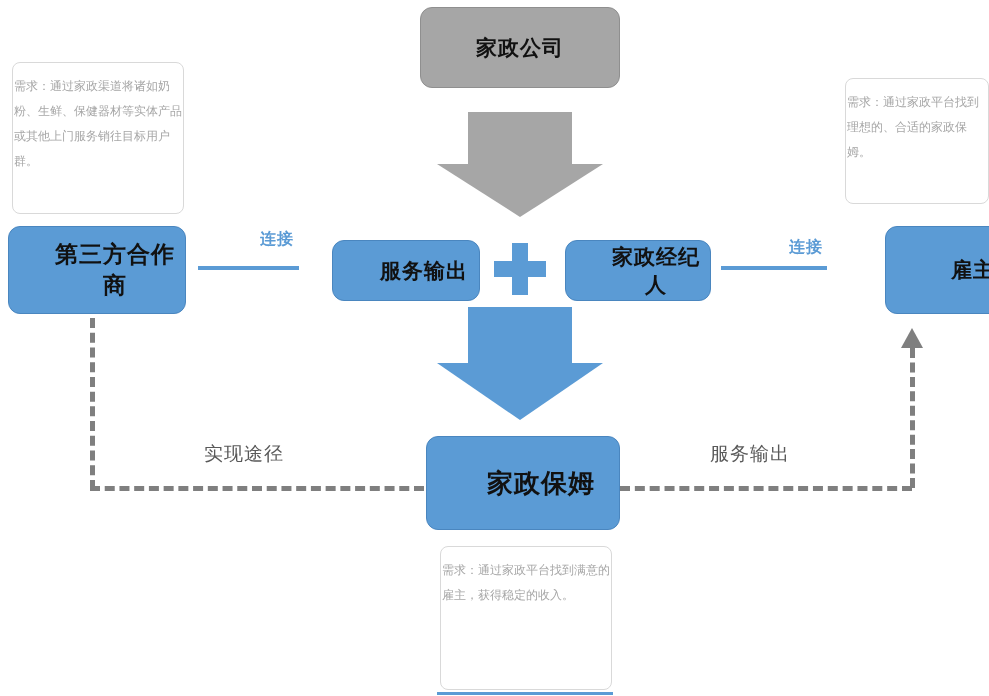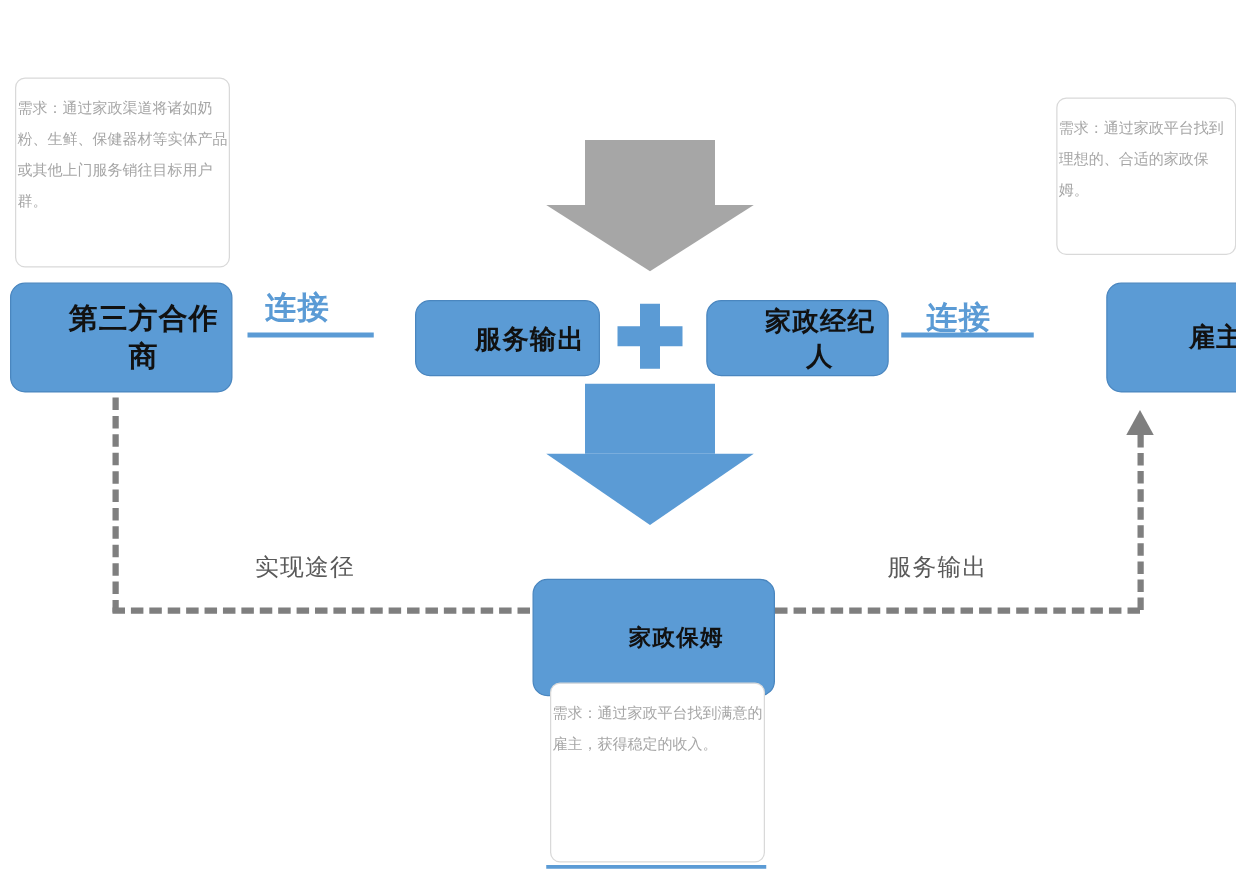--- a/index.html
+++ b/index.html
@@ -28,21 +28,21 @@
     letter-spacing: 1px;
   }
   .node-gray { background: var(--gray); border: 1px solid #8f8f8f; }
   .node-blue { background: var(--blue); border: 1px solid #4a86bf; padding-left: 36px; }
 
   .company     { left: 420px; top: 7px;   width: 200px; height: 81px; }
   .third-party { left: 8px;   top: 226px; width: 178px; height: 88px; font-size: 23px; }
   .platform    { left: 332px; top: 240px; width: 148px; height: 61px; }
   .agent       { left: 565px; top: 240px; width: 146px; height: 61px; }
   .employer    { left: 885px; top: 226px; width: 140px; height: 88px; }
-  .nanny       { left: 426px; top: 436px; width: 194px; height: 94px; font-size: 18px; margin-top: 27px; }
+  .nanny       { left: 426px; top: 436px; width: 194px; height: 94px; font-size: 26px; }
 
   
   .big-arrow { position: absolute; width: 166px; }
   .gray-arrow { left: 437px; top: 112px; height: 105px; }
   .blue-arrow { left: 437px; top: 307px; height: 113px; }
   .arrow-body { position: absolute; left: 31px; top: 0; width: 104px; }
   .gray-arrow .arrow-body { height: 52px; background: var(--gray); }
   .blue-arrow .arrow-body { height: 56px; background: var(--blue); }
   .arrow-head { position: absolute; left: 0; width: 0; height: 0;
     border-left: 83px solid transparent; border-right: 83px solid transparent; }
@@ -65,21 +65,21 @@
   .dash-h-left  { left: 90px;  top: 486px; width: 334px; height: 0; border-top: 5px dashed var(--dash); }
   .dash-h-right { left: 620px; top: 486px; width: 292px; height: 0; border-top: 5px dashed var(--dash); }
   .dash-v-right { left: 910px; top: 348px; width: 0; height: 140px; border-left: 5px dashed var(--dash); }
   .dash-arrowhead {
     position: absolute; left: 901px; top: 328px; width: 0; height: 0;
     border-left: 11px solid transparent; border-right: 11px solid transparent;
     border-bottom: 20px solid var(--dash);
   }
 
   
-  .label-blue { position: absolute; color: var(--blue); font-weight: bold; font-size: 25px; letter-spacing: 1px; }
+  .label-blue { position: absolute; color: var(--blue); font-weight: bold; font-size: 16px; letter-spacing: 1px; margin-left: 48px; }
   .connect-left  { left: 212px; top: 229px; }
   .connect-right { left: 741px; top: 237px; }
   .label-dark { position: absolute; color: var(--label-dark); font-weight: normal; font-size: 19px; letter-spacing: 1px; }
   .path-label   { left: 204px; top: 441px; }
   .output-label { left: 710px; top: 441px; }
 
   
   .note {
     position: absolute;
     background: #ffffff;
@@ -94,20 +94,23 @@
   .note-right  { left: 845px; top: 78px;  width: 144px; height: 126px; }
   .note-bottom { left: 440px; top: 546px; width: 172px; height: 144px; }
 
   .accent-line { position: absolute; left: 437px; top: 692px; width: 176px; height: 3px; background: var(--blue); }
 </style>
 </head>
 <body>
 
 <div class="canvas">
 
+  <div class="node node-gray company">
+    <span>家政公司</span>
+  </div>
 
   <div class="big-arrow gray-arrow">
     <div class="arrow-body"></div>
     <div class="arrow-head"></div>
   </div>
 
   <div class="note note-left">
     <span>需求：通过家政渠道将诸如奶粉、生鲜、保健器材等实体产品或其他上门服务销往目标用户群。</span>
   </div>
 

